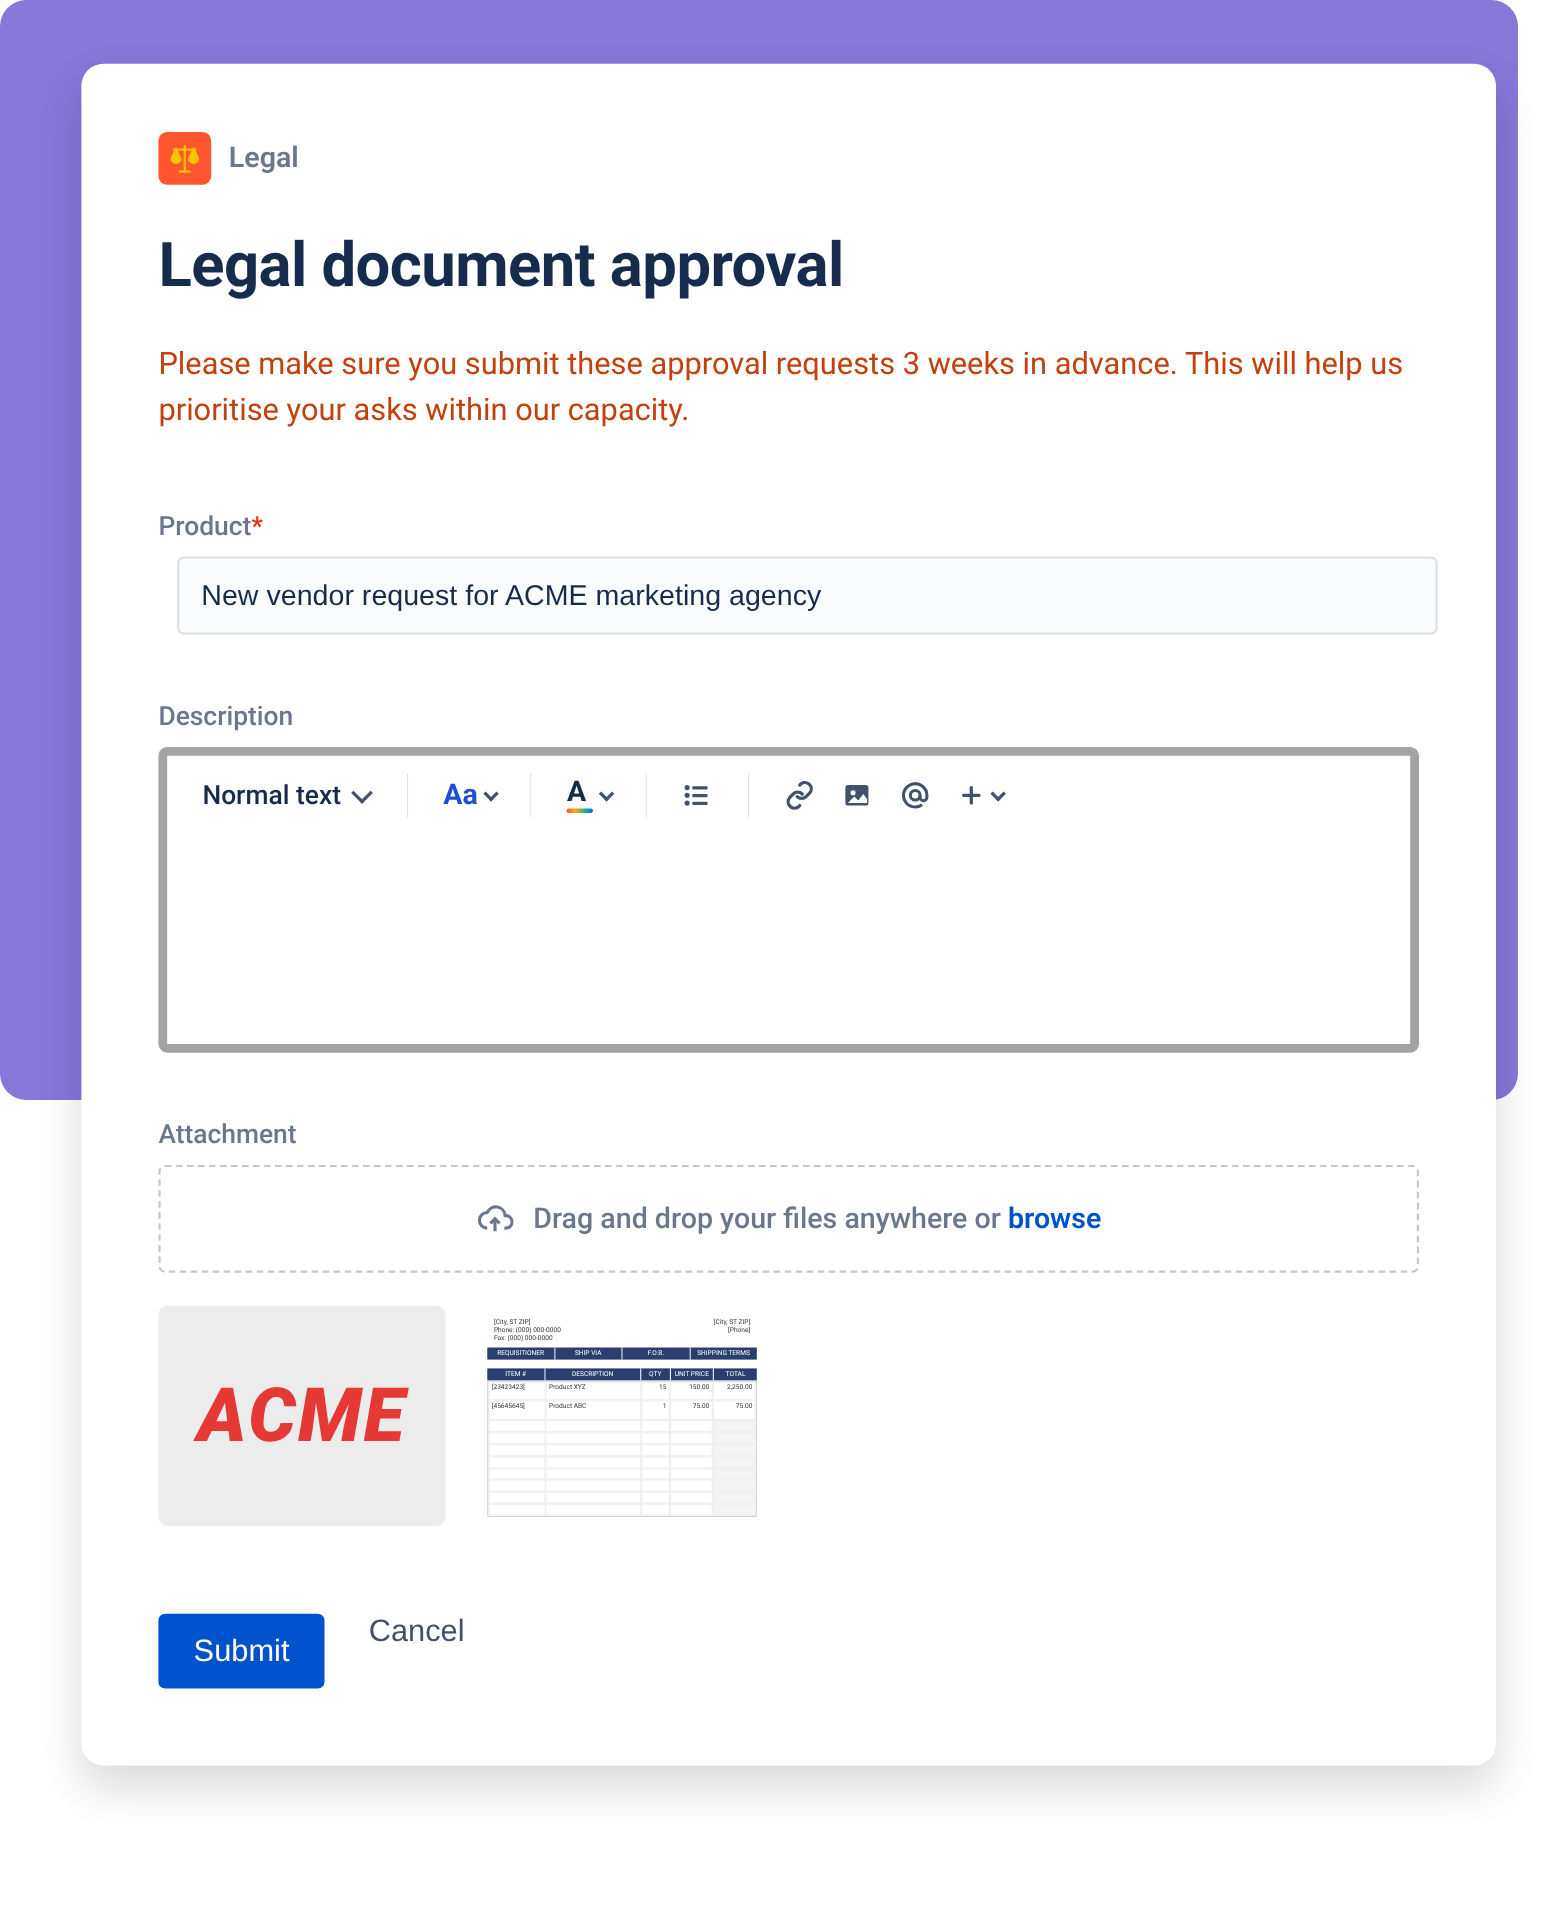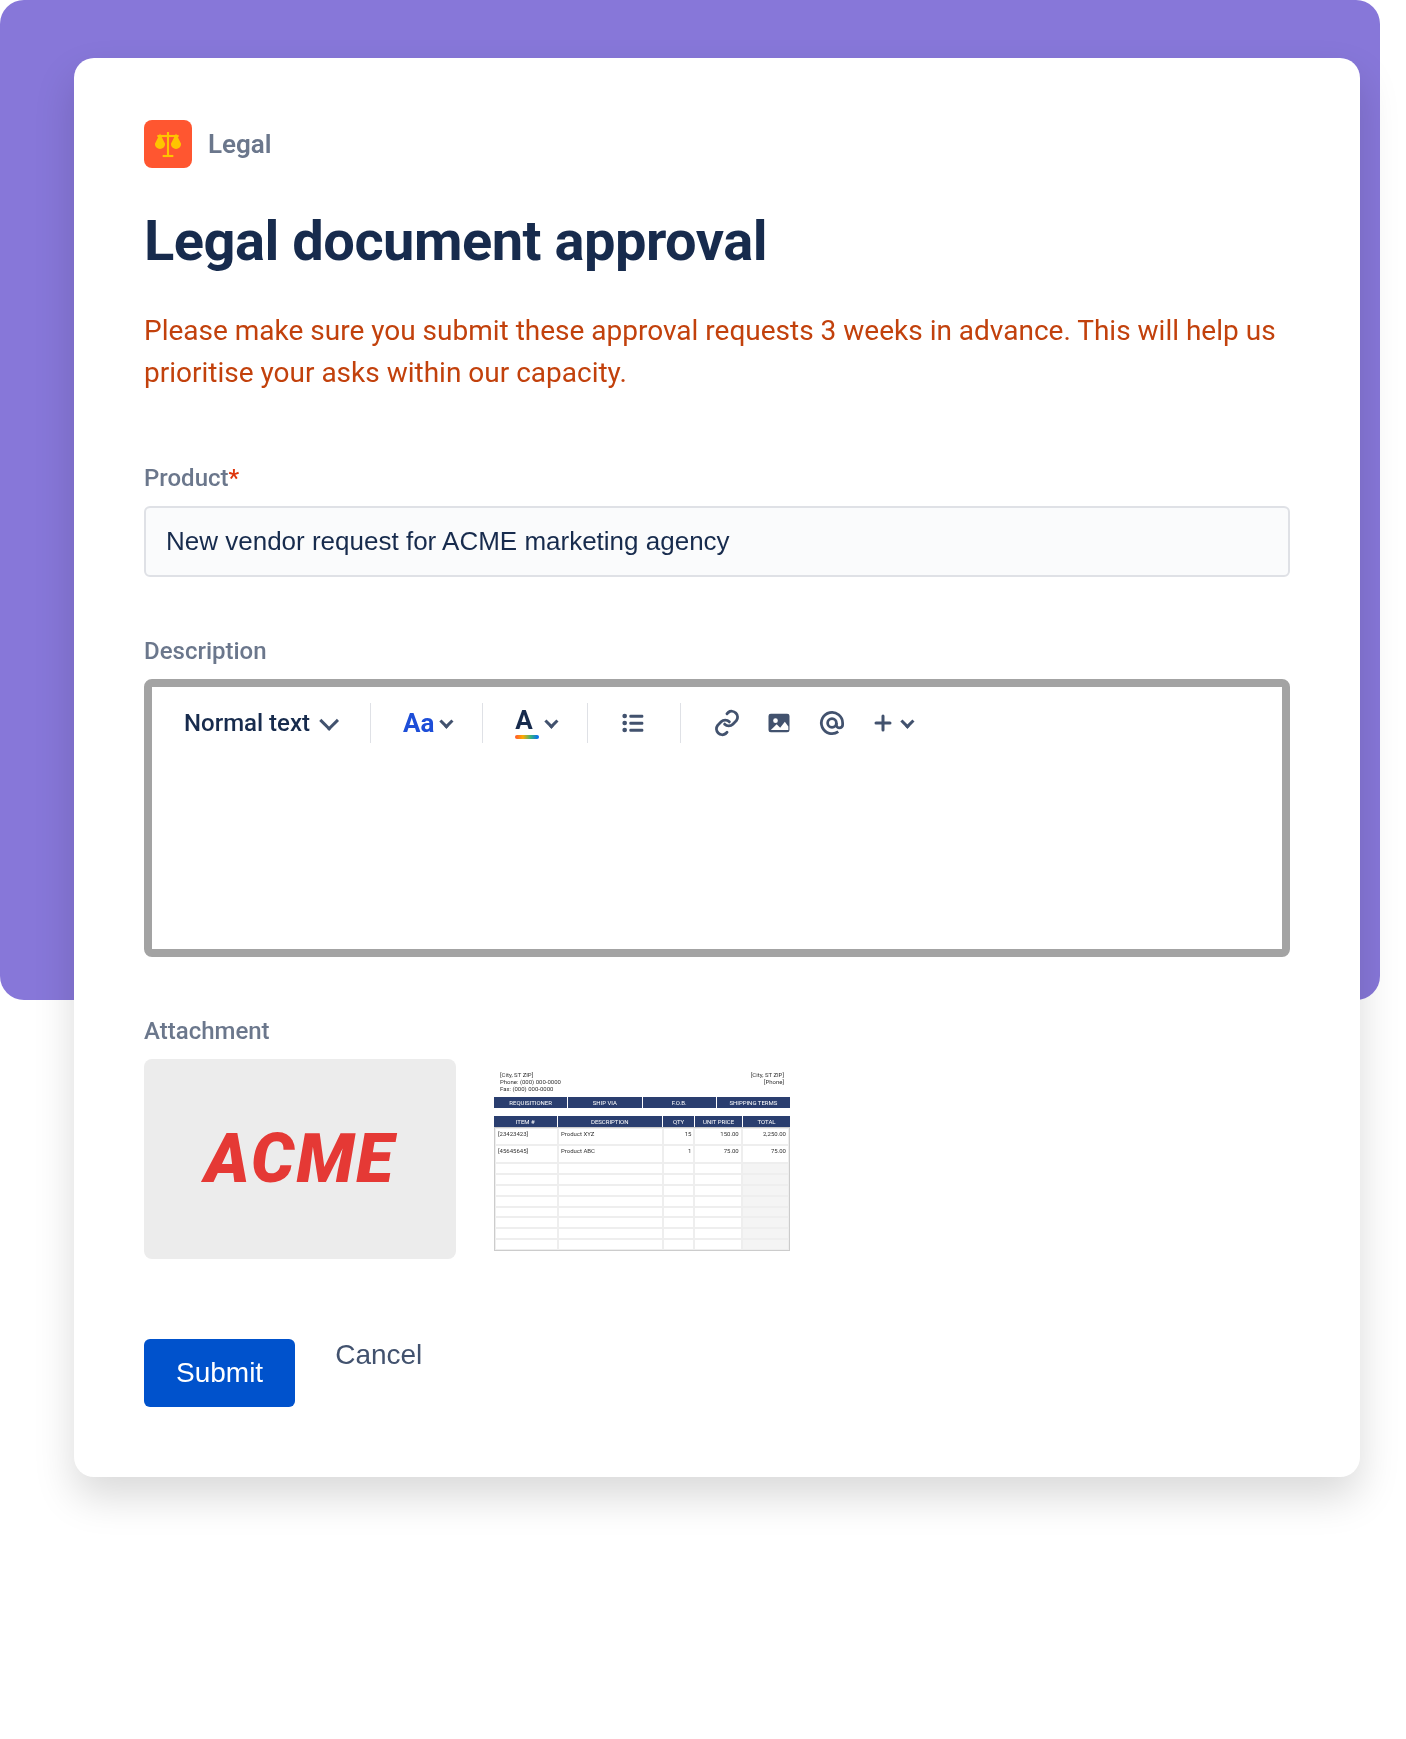--- a/index.html
+++ b/index.html
@@ -73,20 +73,21 @@
   .required { color: #DE350B; }
   .text-input {
     width: 100%;
     padding: 18px 20px;
     font-size: 26px;
     color: #172B4D;
     background: #FAFBFC;
     border: 2px solid #DFE1E6;
     border-radius: 6px;
     margin-bottom: 60px;
+    margin-left: 17px;
   }
   .editor-box {
     border: 8px solid #a3a3a3;
     border-radius: 8px;
     margin-bottom: 60px;
   }
   .toolbar {
     display: flex;
     align-items: center;
     padding: 16px 20px;
@@ -154,21 +155,21 @@
     display: flex;
     align-items: center;
     justify-content: center;
     gap: 18px;
     margin-bottom: 30px;
   }
   .drop-text { font-size: 26px; font-weight: 500; color: #6B778C; }
   .browse-link { color: #0052CC; font-weight: 600; cursor: pointer; }
   .thumbs { display: flex; gap: 30px; margin-bottom: 80px; }
   .thumb {
-    width: 312px; height: 200px;
+    width: 261px; height: 200px;
     border-radius: 8px;
     display: flex; align-items: center; justify-content: center;
     overflow: hidden;
   }
   .thumb-acme { background: #ECECEC; }
   .acme-text {
     font-size: 68px;
     font-weight: 900;
     font-style: italic;
     color: #E53935;
@@ -288,20 +289,29 @@
         <svg width="24" height="24" viewBox="0 0 24 24">
           <path d="M12 5v14M5 12h14" stroke="#42526E" stroke-width="3" stroke-linecap="round"></path>
         </svg>
         <span class="chev-down-sm"></span>
       </div>
     </div>
     <div class="editor-body" contenteditable="true" style=""></div>
   </div>
 
   <label class="field-label">Attachment</label>
+  <div class="dropzone">
+    <svg width="34" height="34" viewBox="0 0 24 24" fill="none" stroke="#6B778C" stroke-width="2">
+      <path d="M7 18a5 5 0 010-10 6 6 0 0111.5 2H19a4 4 0 010 8h-1"></path>
+      <path d="M12 12v8M9 15l3-3 3 3"></path>
+    </svg>
+    <span class="drop-text">
+      <span>Drag and drop your files anywhere or </span><span class="browse-link">browse</span>
+    </span>
+  </div>
 
   <div class="thumbs">
     <div class="thumb thumb-acme">
       <span class="acme-text">ACME</span>
     </div>
     <div class="thumb thumb-doc">
       <div class="mini-doc">
         <div class="mini-doc-header">
           <div style="white-space:pre-line">[City, ST ZIP]
 Phone: (000) 000-0000

